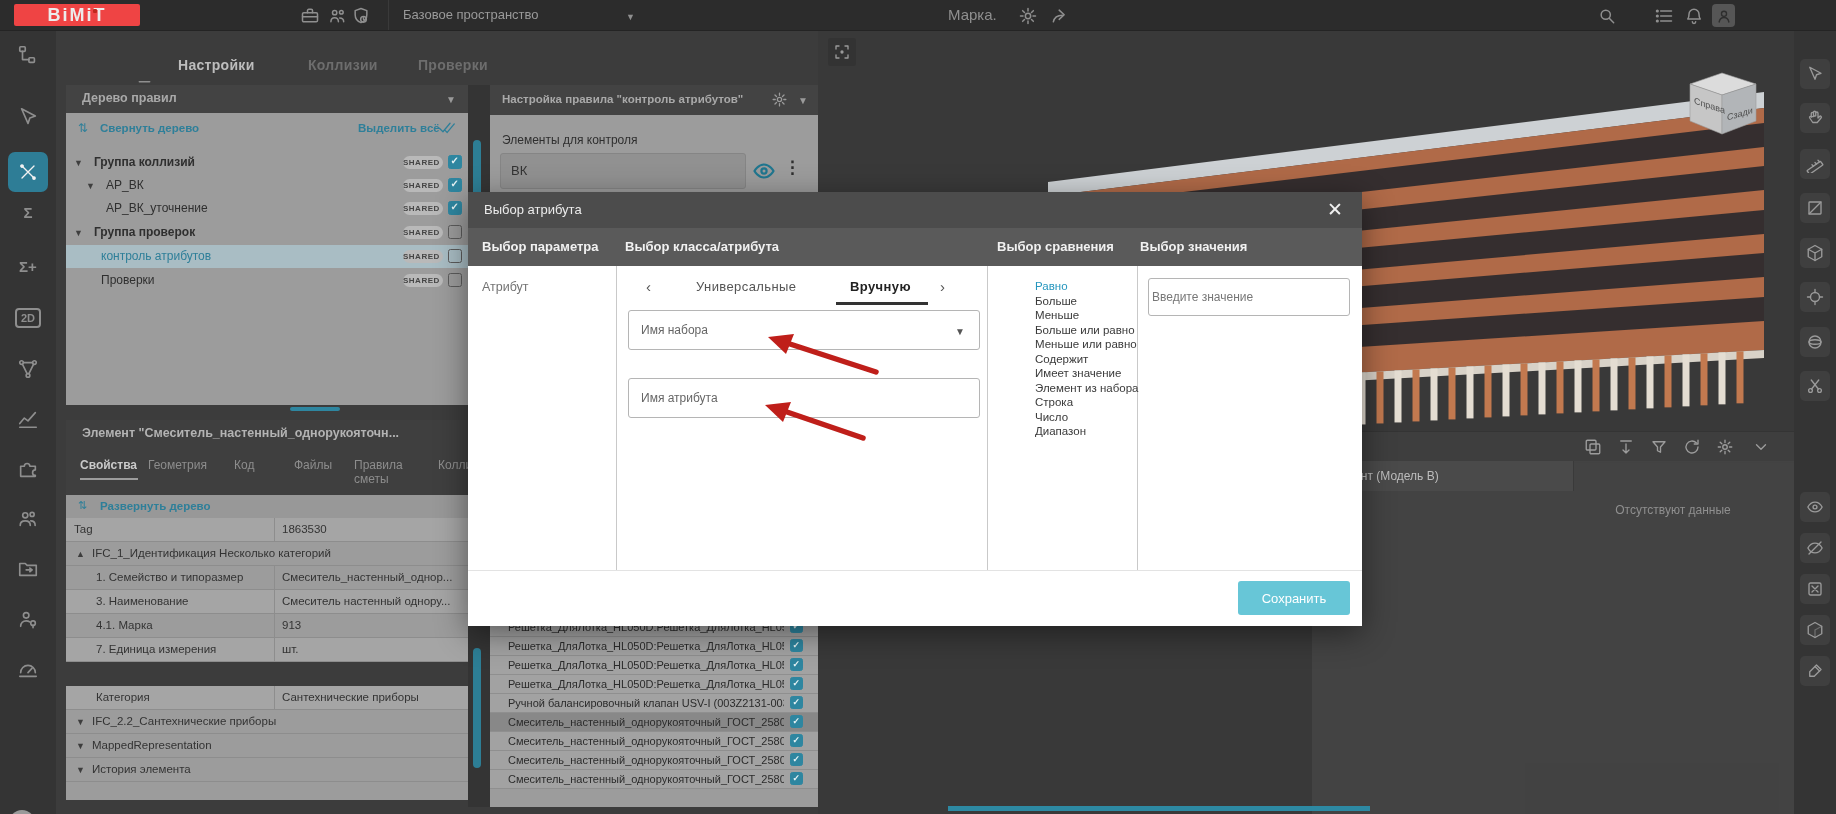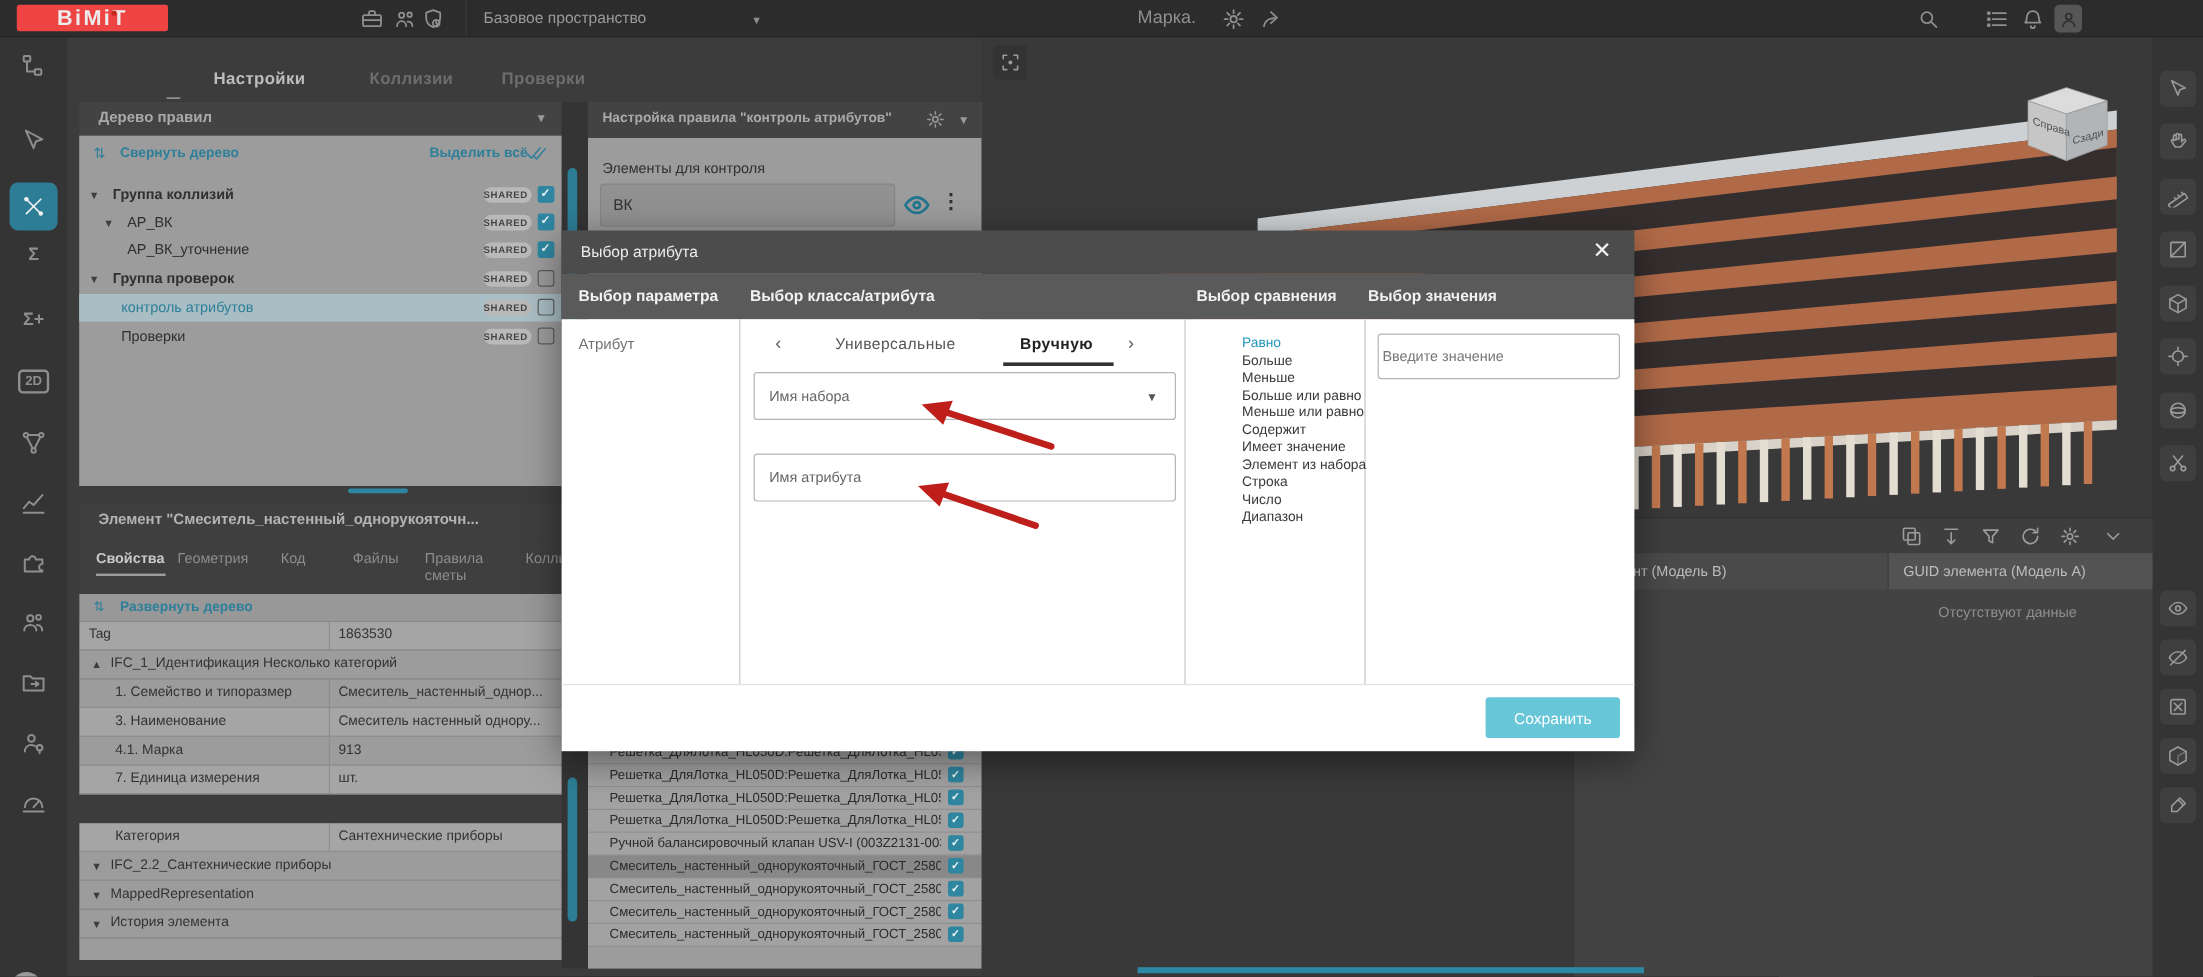--- a/index.html
+++ b/index.html
@@ -532,23 +532,20 @@
         </svg>
       <svg class="vt-ic ic" style="left:934px" viewBox="0 0 24 24">
           <path d="M6 9l6 6 6-6"></path>
         </svg>
     </div>
 
     <div id="results" class="abs">
       <div id="res-c1" class="abs">
         <span class="res-h">Элемент (Модель B)</span>
       </div>
-      <div id="res-c2" class="abs">
-        <span class="res-h">GUID элемента (Модель A)</span>
-      </div>
       <div id="res-empty" class="abs">Отсутствуют данные</div>
     </div>
   </div>
   <div id="progress" class="abs"></div>
 
   <div id="rtools" class="abs">
     <div class="rt" style="top:29px">
         <svg class="ic" viewBox="0 0 24 24">
           <path d="M5 3l7 16 2-6 6-2z"></path>
         </svg>

